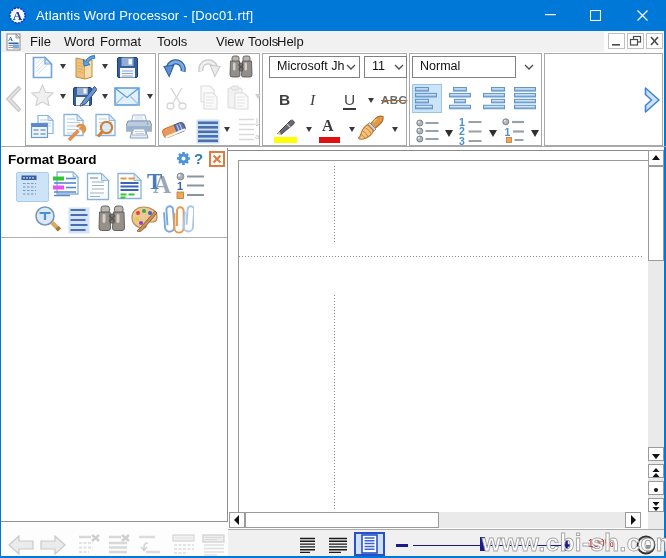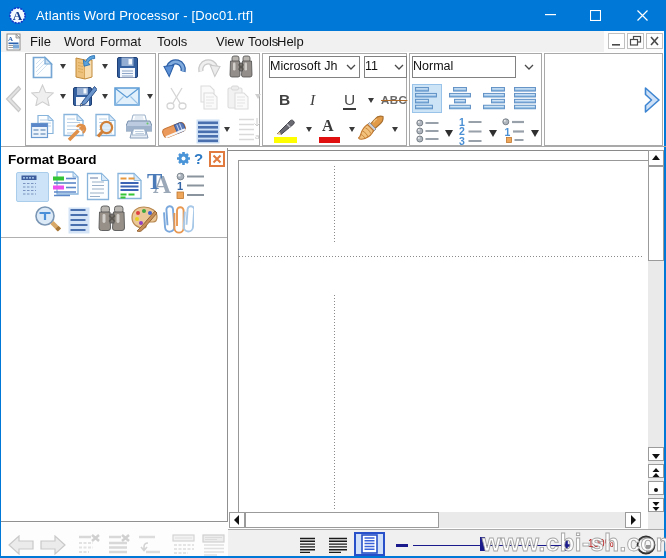--- a/index.html
+++ b/index.html
@@ -2,21 +2,21 @@
 <html><head>
 <meta charset="utf-8">
 <style>
 *{margin:0;padding:0;box-sizing:border-box}
 html,body{width:666px;height:558px;overflow:hidden;background:#fff;font-family:"Liberation Sans",sans-serif}
 .abs{position:absolute}
 #win{position:absolute;left:0;top:0;width:666px;height:558px;background:#fff;border-right:2px solid #0078d7;border-bottom:2px solid #0078d7}
 .tri{width:0;height:0;border-left:3.5px solid transparent;border-right:3.5px solid transparent;border-top:5px solid #3a3a3a;position:absolute}
 .tri2{width:0;height:0;border-left:4.5px solid transparent;border-right:4.5px solid transparent;border-top:7px solid #2f2f2f;position:absolute}
 .gbox{position:absolute;border:1px solid #a9a9a9;top:53px;height:93px}
-.combo{position:absolute;background:#fff;border:1px solid #818181;font-size:12.5px;color:#101010;line-height:19px;padding-left:0;white-space:nowrap;overflow:hidden}
+.combo{position:absolute;background:#fff;border:1px solid #818181;font-size:12.5px;color:#101010;line-height:19px;padding-left:7px;white-space:nowrap;overflow:hidden}
 .chev{position:absolute;width:10px;height:6px}
 .sbtn{position:absolute;background:#fff;border:1px solid #9b9b9b}
 .dotv{position:absolute;width:1px;background-image:repeating-linear-gradient(180deg,#8a8a8a 0 1px,transparent 1px 3px)}
 .doth{position:absolute;height:1px;background-image:repeating-linear-gradient(90deg,#8a8a8a 0 1px,transparent 1px 3px)}
 </style>
 </head>
 <body>
 <div id="win">
 <div class="abs" style="left:0;top:0;width:1px;height:556px;background:#0078d7;z-index:50"></div>
 

